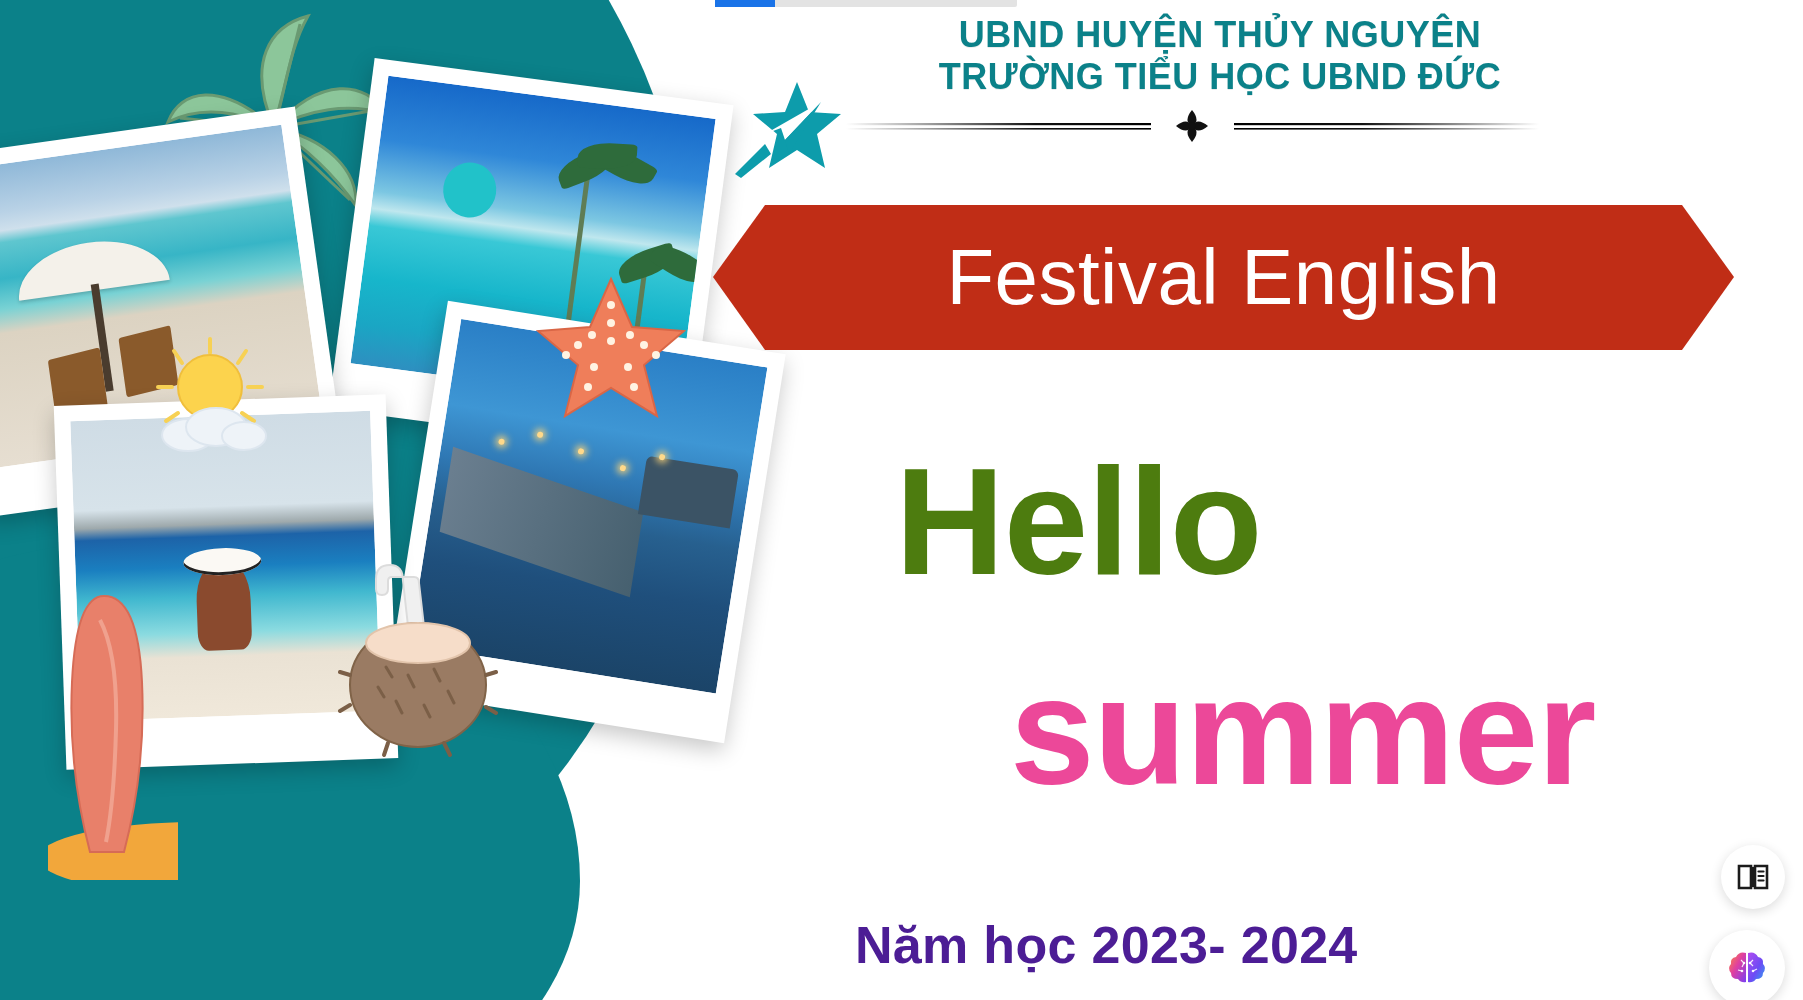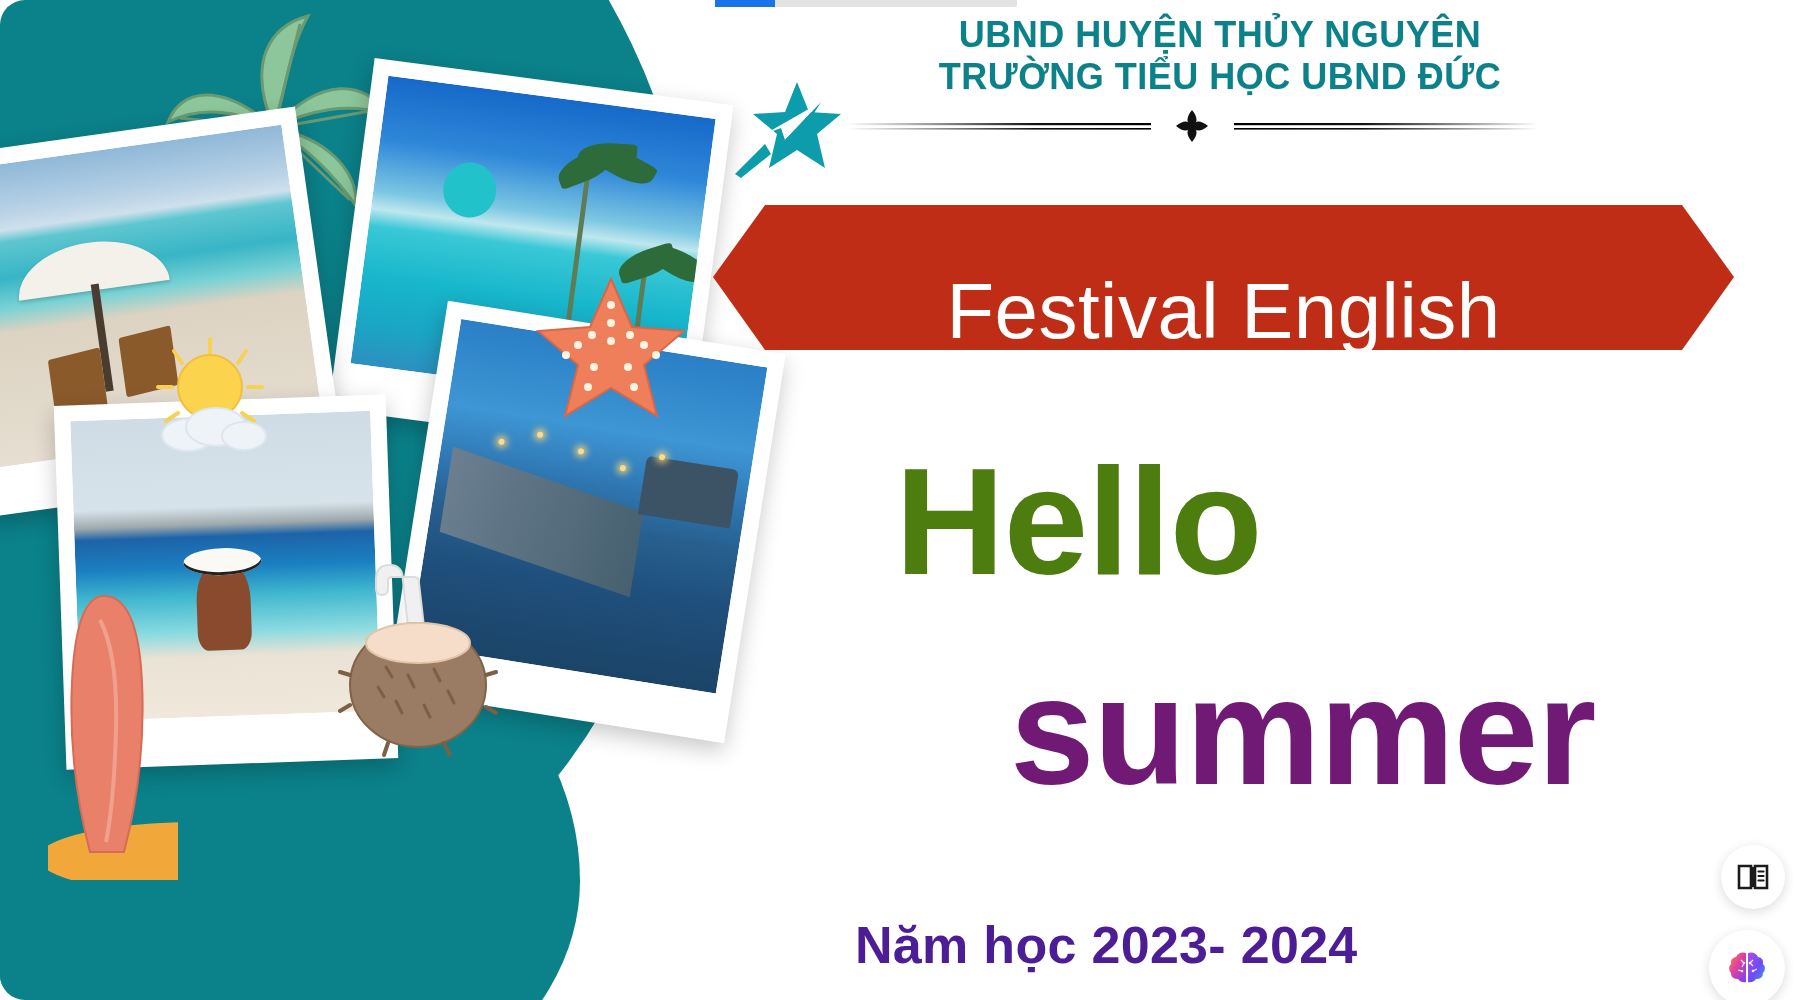--- a/index.html
+++ b/index.html
@@ -2,21 +2,21 @@
 <html><head>
 <meta charset="utf-8">
 <style>
   html,body{margin:0;padding:0;}
   body{
     width:1803px;height:1000px;overflow:hidden;
     background:#ffffff;
     font-family:"Liberation Sans","DejaVu Sans",sans-serif;
     position:relative;
   }
-  .slide{position:absolute;inset:0;background:#fff;overflow:hidden;border-radius:25px;}
+  .slide{position:absolute;inset:0;background:#fff;overflow:hidden;}
 
   
   .progress-track{
     position:absolute;left:715px;top:0;width:302px;height:7px;
     background:#e3e3e3;border-radius:0 0 2px 2px;z-index:60;
   }
   .progress-fill{height:100%;width:60px;background:#1a73e8;}
 
   
   .teal-blob{
@@ -99,39 +99,38 @@
     color:#0b8189;font-weight:bold;font-size:36px;letter-spacing:.5px;
     line-height:1.16;white-space:nowrap;text-shadow:0 1px 0 rgba(0,0,0,.08);
   }
   .star-logo{position:absolute;left:735px;top:78px;width:110px;height:100px;z-index:31;}
   .divider{position:absolute;left:840px;top:110px;width:705px;height:32px;z-index:30;}
   .banner-inner{
     position:absolute;left:765px;top:205px;width:917px;height:145px;z-index:31;
     display:flex;align-items:center;justify-content:center;
     color:#fff;font-size:78px;font-weight:400;letter-spacing:.5px;
     font-family:"Liberation Sans","DejaVu Sans",sans-serif;
-    margin-top:34px;
   }
   .banner-shape{
     position:absolute;left:713px;top:205px;width:1021px;height:145px;z-index:30;
     background:#c02d16;
     clip-path:polygon(52px 0, 969px 0, 1021px 72px, 969px 145px, 52px 145px, 0 72px);
     filter:drop-shadow(0 4px 7px rgba(0,0,0,.18));
   }
 
   
   .headline{position:absolute;left:0;top:0;width:100%;height:100%;z-index:25;pointer-events:none;}
   .hl-hello{
     position:absolute;left:895px;top:445px;
     color:#4d7c0f;font-weight:bold;font-size:152px;line-height:1;
     letter-spacing:-1px;
   }
   .hl-summer{
     position:absolute;left:1010px;top:655px;
-    color:#701a75;font-weight:bold;font-size:152px;line-height:1;
+    color:#ec4899;font-weight:bold;font-size:152px;line-height:1;
     letter-spacing:-1px;
   }
   .year{
     position:absolute;left:855px;top:915px;
     color:#4c1d95;font-weight:bold;font-size:52px;letter-spacing:.3px;
   }
 
   
   .fab{
     position:absolute;right:18px;border-radius:50%;background:#fff;

